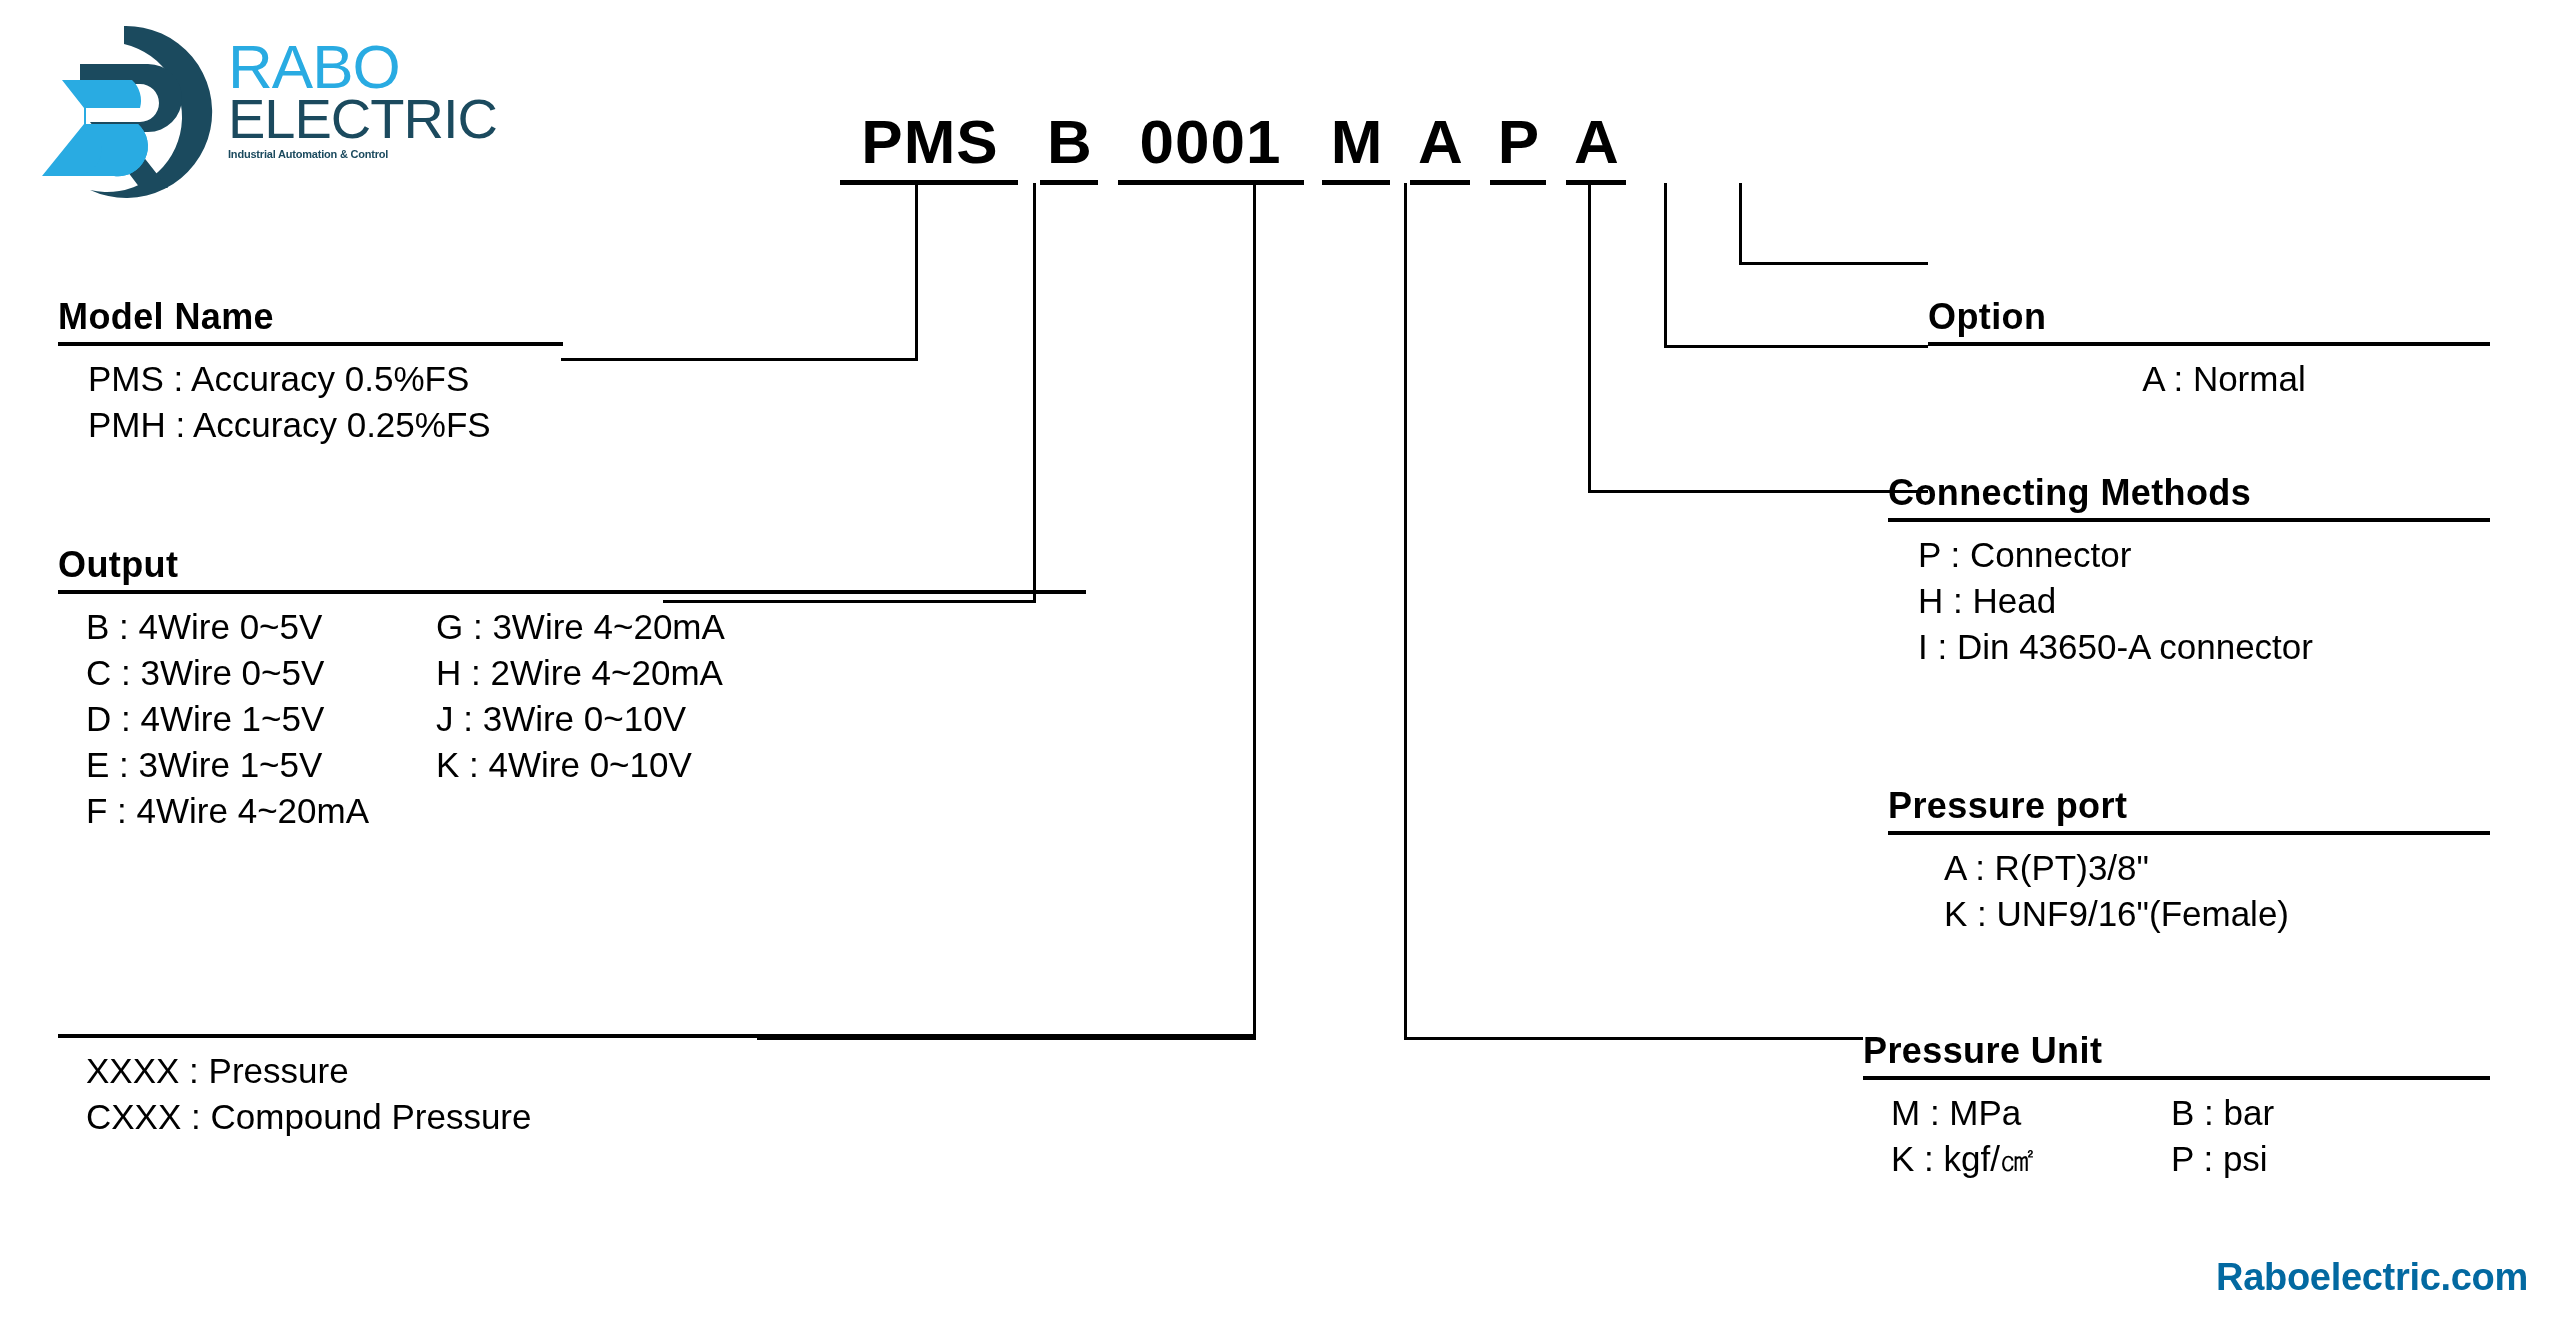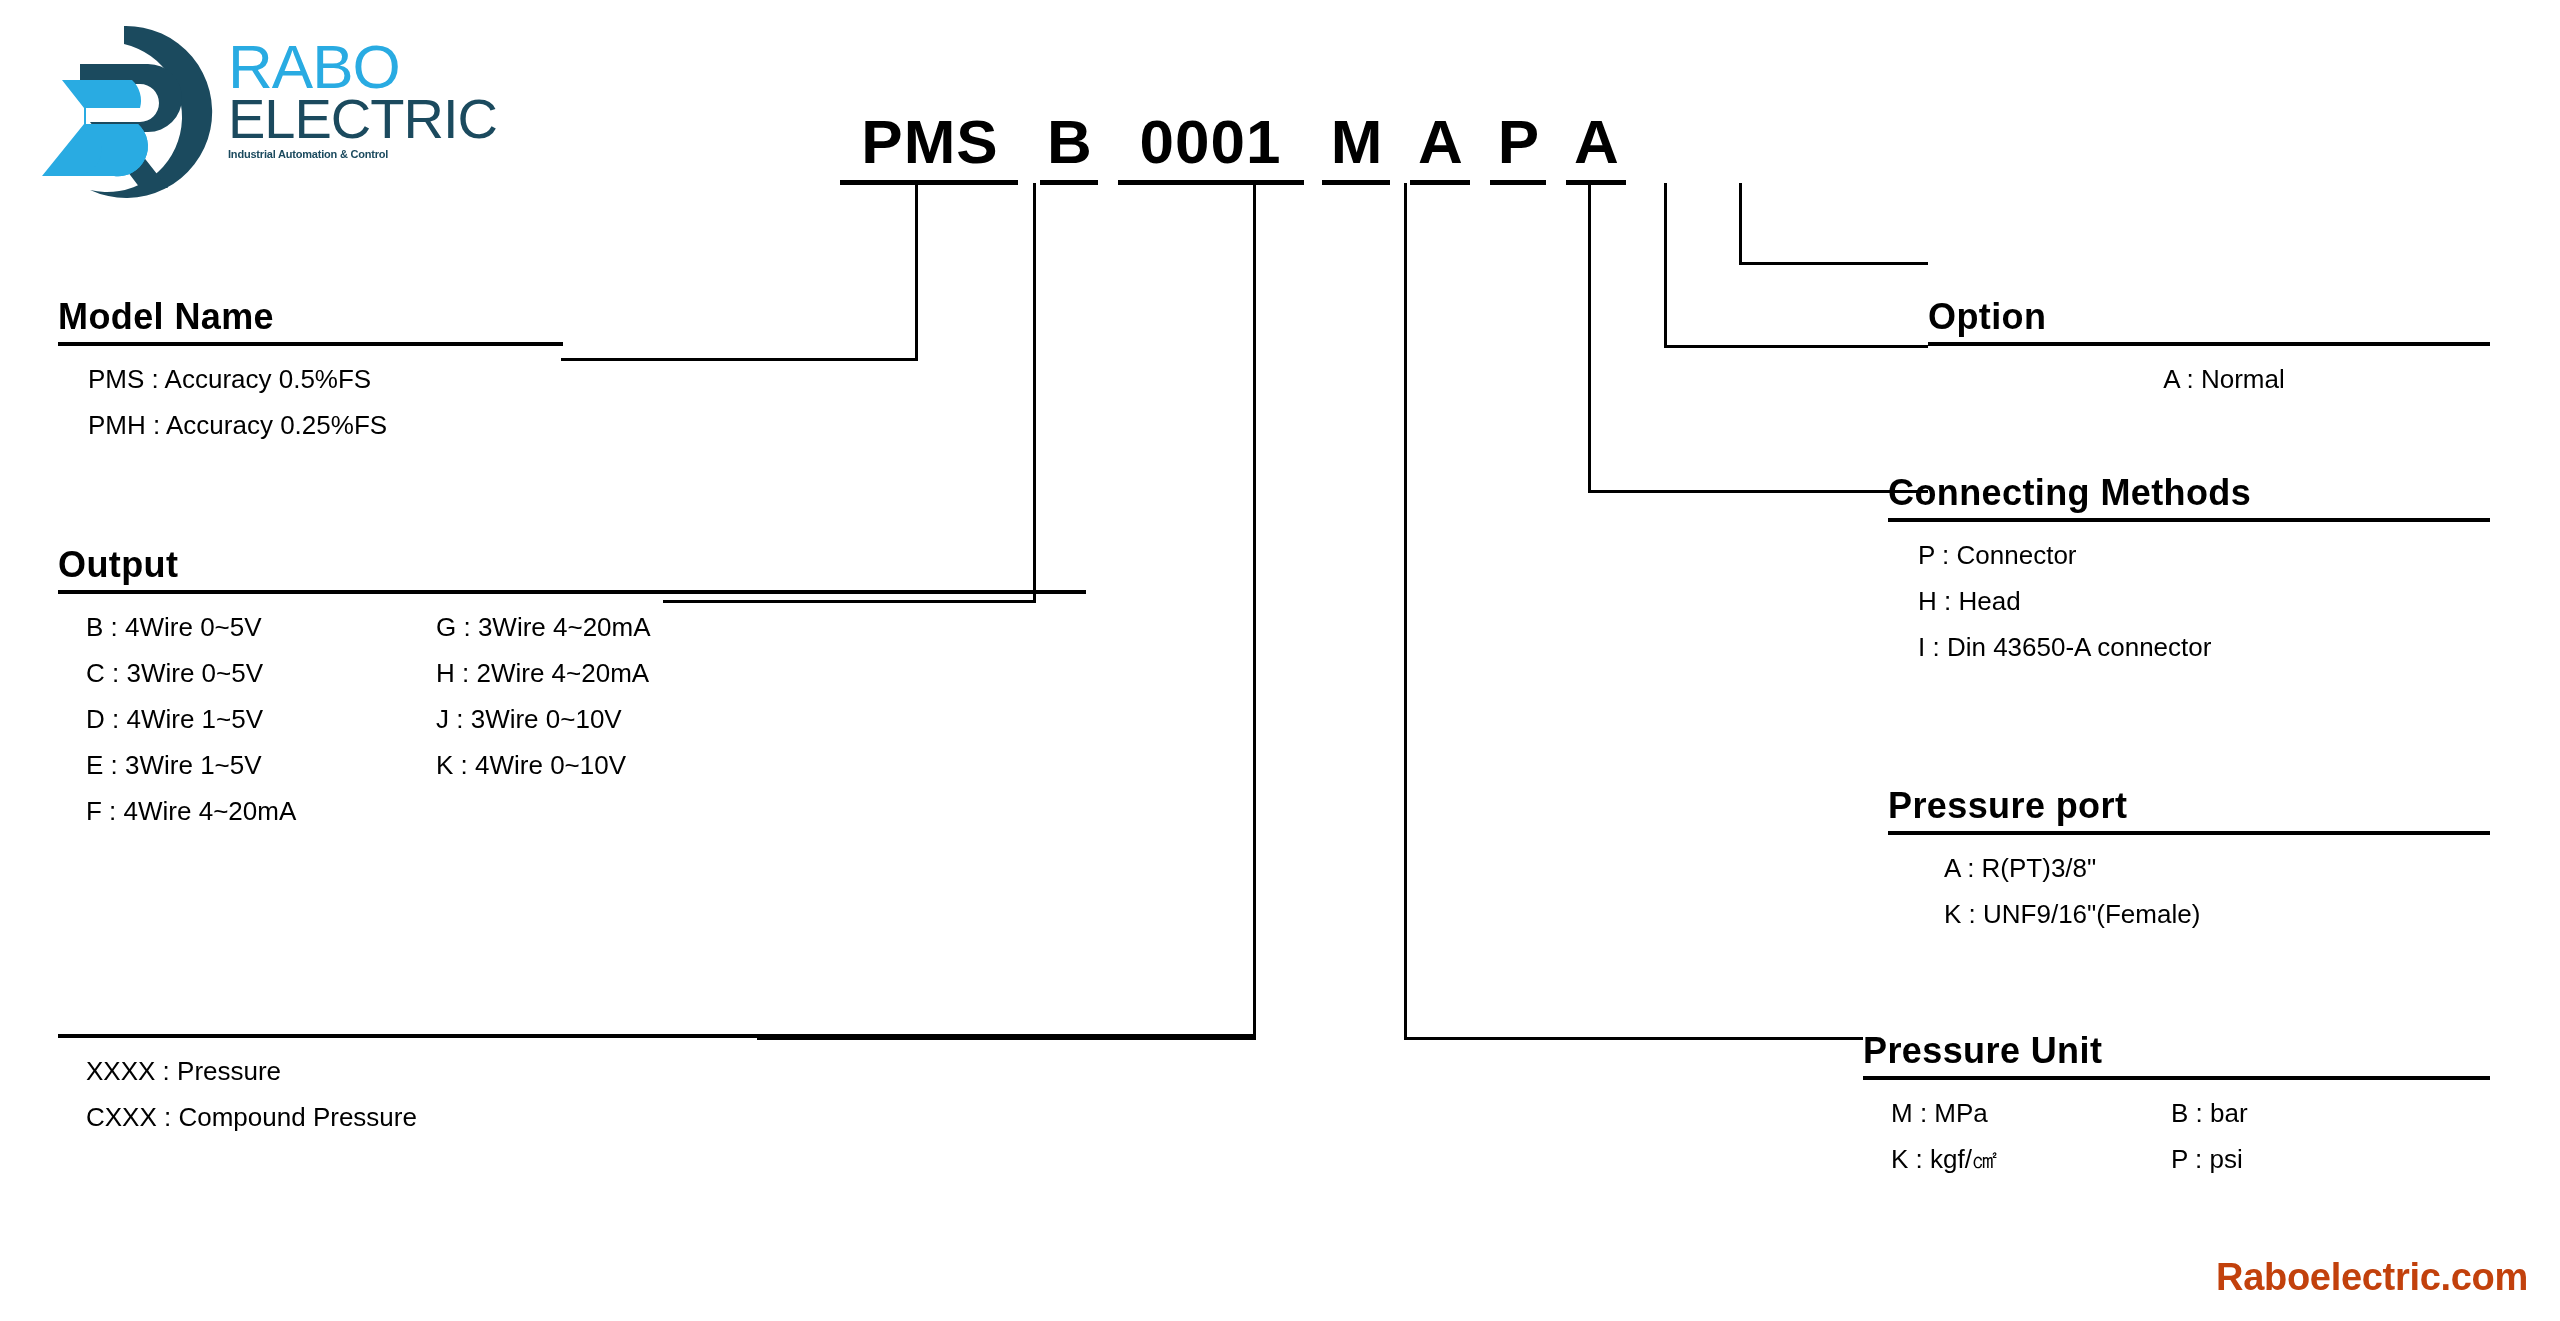--- a/index.html
+++ b/index.html
@@ -27,27 +27,27 @@
   
   .vline{position:absolute;width:3px;background:#000;}
   .hline{position:absolute;height:3px;background:#000;}
 
   
   .block{position:absolute;}
   .block h2{margin:0;font-size:36px;font-weight:bold;letter-spacing:.4px;
             font-family:"Liberation Sans",sans-serif;white-space:nowrap;}
   .rule{height:4px;background:#000;margin-top:4px;}
   .rows{position:relative;margin-top:10px;}
-  .row{font-size:26px;line-height:46px;white-space:nowrap;
+  .row{font-size:35px;line-height:46px;white-space:nowrap;
        font-family:"Liberation Sans",sans-serif;}
   .two-col{display:flex;gap:20px;}
   .two-col .col{display:flex;flex-direction:column;}
 
   
-  #site{position:absolute;right:32px;bottom:22px;color:#c2410c;
+  #site{position:absolute;right:32px;bottom:22px;color:#0369a1;
         font-size:38px;font-weight:bold;letter-spacing:-.3px;
         font-family:"Liberation Sans",sans-serif;}
 </style>
 </head>
 <body>
 
 <div id="logo">
   <svg id="logo-mark" viewBox="0 0 200 190">
     <path d="M96 8 A86 86 0 1 1 62 172 A74 74 0 1 0 96 26 Z" fill="#1b4a5e"></path>
     <path d="M52 46 L120 46 A34 34 0 0 1 120 114 L96 114 L140 170 L112 170 L62 104 L112 104

